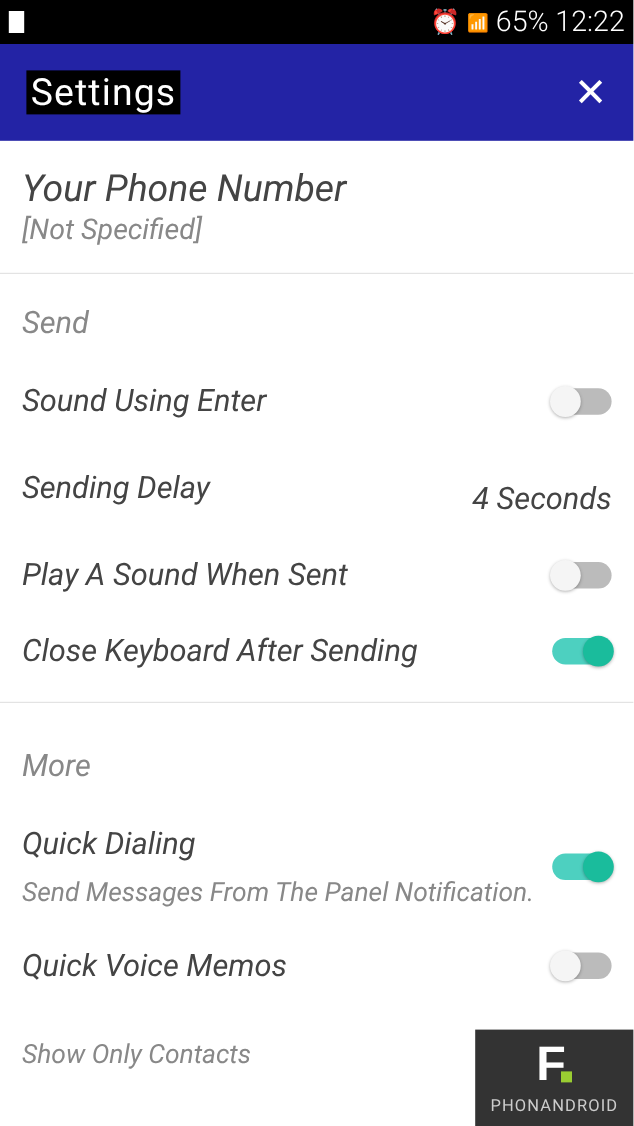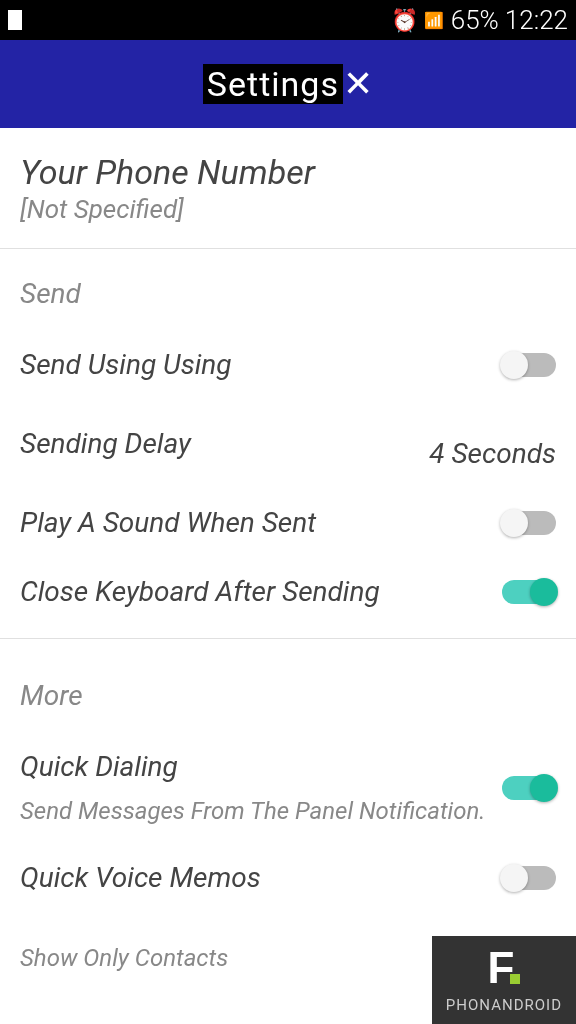--- a/index.html
+++ b/index.html
@@ -44,21 +44,21 @@
     .alarm-icon {
       font-size: 22px;
     }
     .signal-icon {
       font-size: 16px;
     }
     .header {
       height: 88px;
       background: #2323a5;
       display: flex;
-      justify-content: center;
+      justify-content: space-between;
       align-items: center;
       padding: 0 24px;
     }
     .header-title {
       font-size: 34px;
       color: #ffffff;
       background: #000000;
       padding: 0 4px;
       font-weight: 400;
       letter-spacing: 1px;
@@ -220,21 +220,21 @@
 
 <div class="content">
   <div class="section-phone">
     <div class="phone-title">Your Phone Number</div>
     <div class="phone-value">[Not Specified]</div>
   </div>
 
   <div class="section-header">Send</div>
 
   <div class="setting-row">
-    <span class="setting-label">Send Using Using</span>
+    <span class="setting-label">Sound Using Enter</span>
     <div class="toggle toggle-off"></div>
   </div>
 
   <div class="setting-row">
     <span class="setting-label">Sending Delay</span>
     <span class="setting-value">4 Seconds</span>
   </div>
 
   <div class="setting-row">
     <span class="setting-label">Play A Sound When Sent</span>

